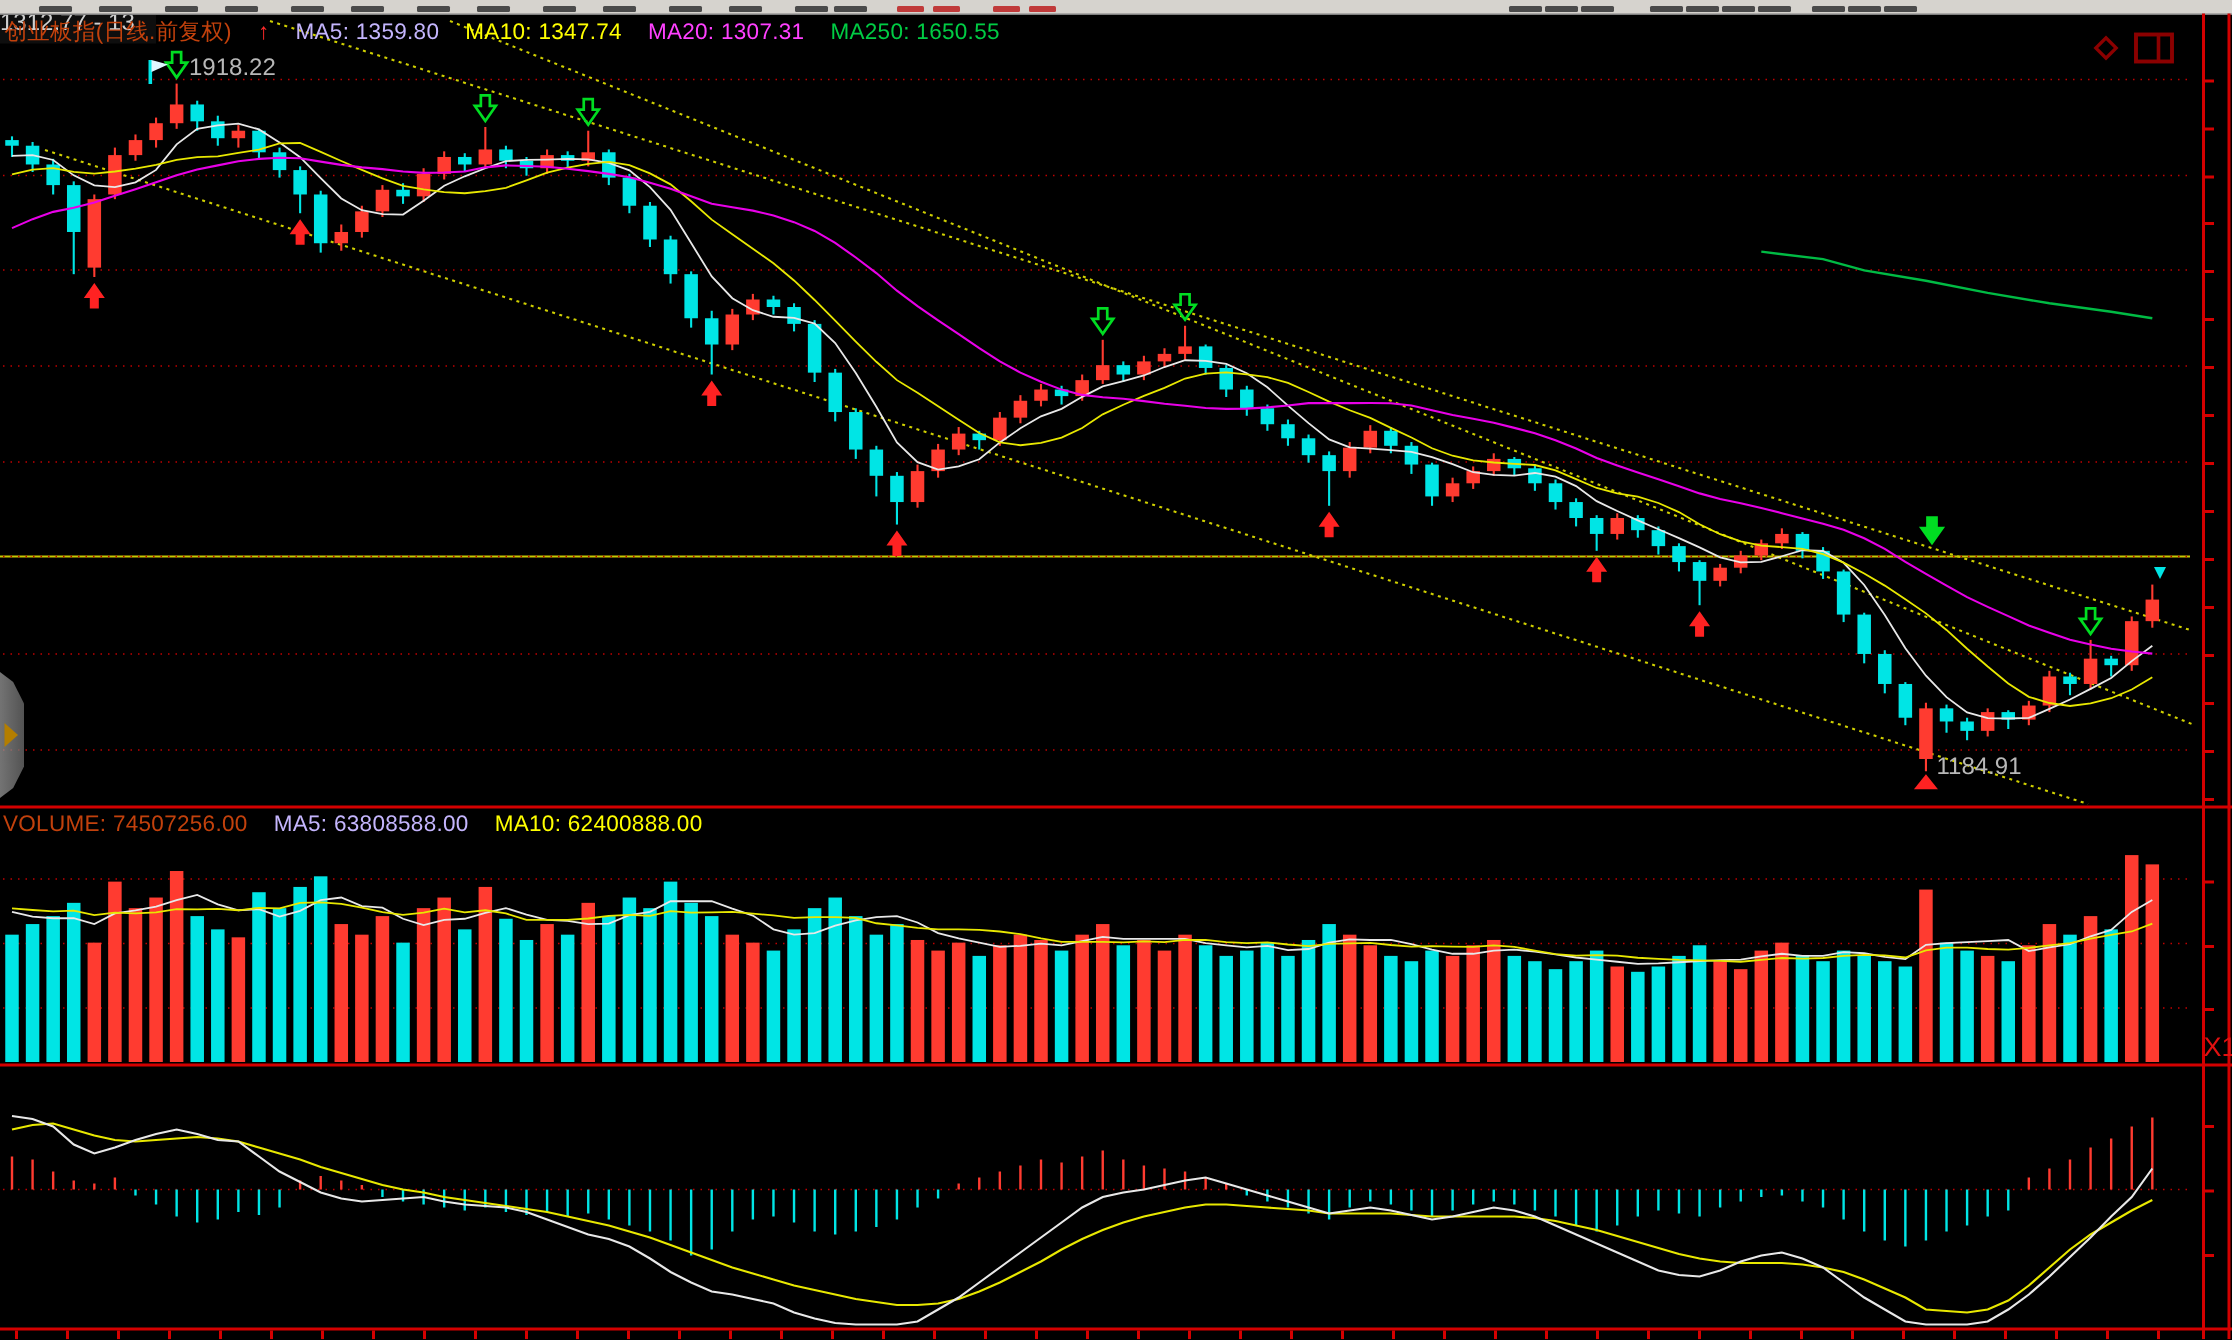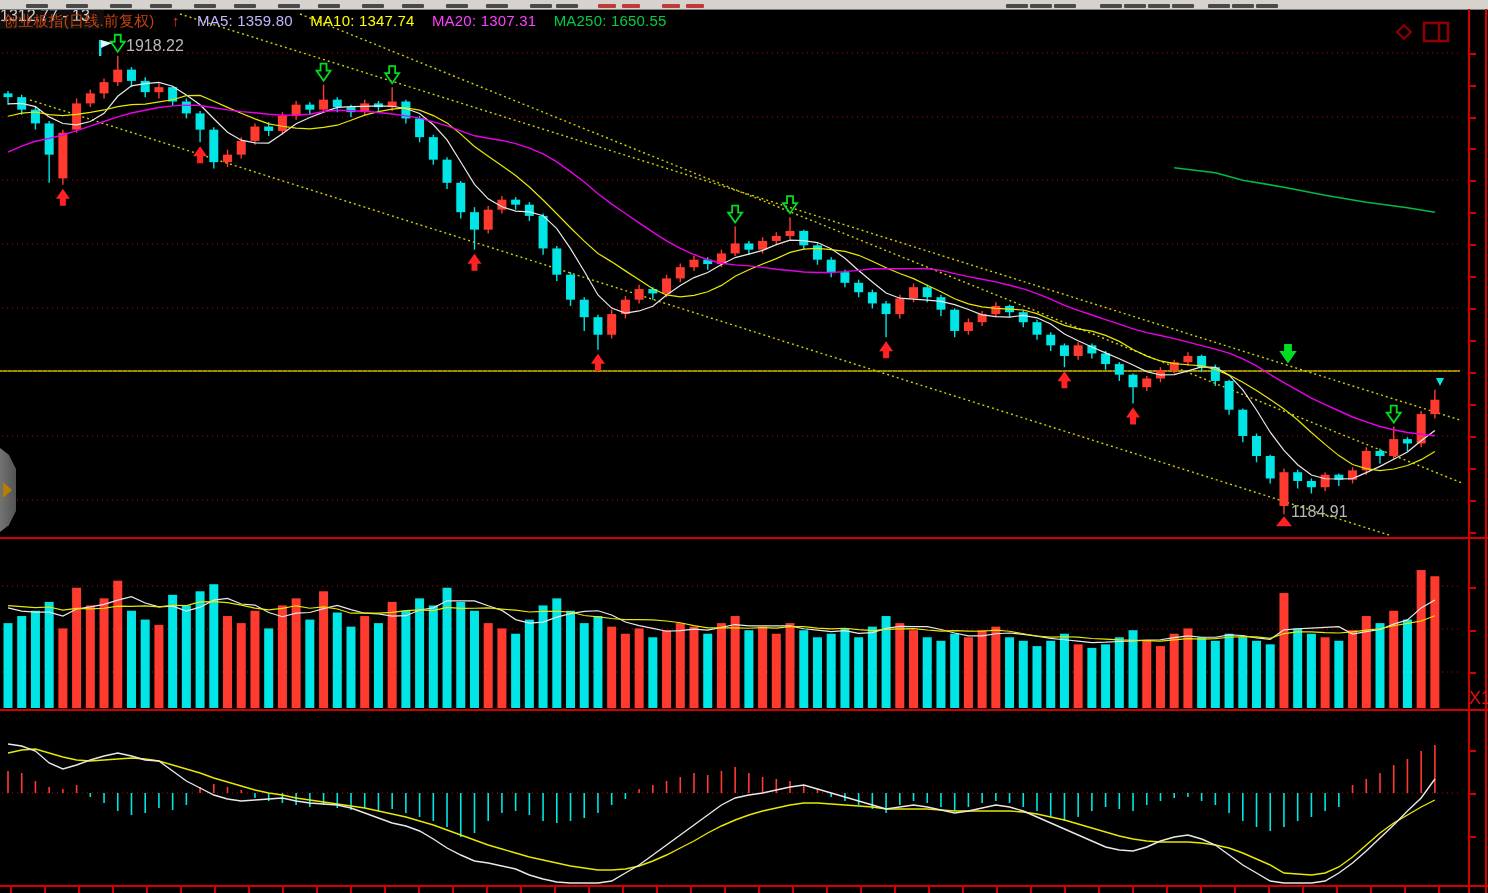--- a/index.html
+++ b/index.html
@@ -662,20 +662,25 @@
 
   <div id="main-header" class="hdr">
     <span class="t-white">创业板指(日线.前复权)</span>
     <span class="t-red">↑</span>
     <span class="t-gray">MA5: 1359.80</span>
     <span class="t-yellow">MA10: 1347.74</span>
     <span class="t-magenta">MA20: 1307.31</span>
     <span class="t-green">MA250: 1650.55</span>
   </div>
 
+  <div id="volume-header" class="hdr">
+    <span class="t-white">VOLUME: 74507256.00</span>
+    <span class="t-gray">MA5: 63808588.00</span>
+    <span class="t-yellow">MA10: 62400888.00</span>
+  </div>
 
 
   <div id="high-label" class="pricelabel">1918.22</div>
   <div id="low-label" class="pricelabel">1184.91</div>
   <div id="range-label">1312.77 - 13</div>
   <div id="zoom-label">X1</div>
 
   <div id="flyout">
     <div class="tri"></div>
   </div>

